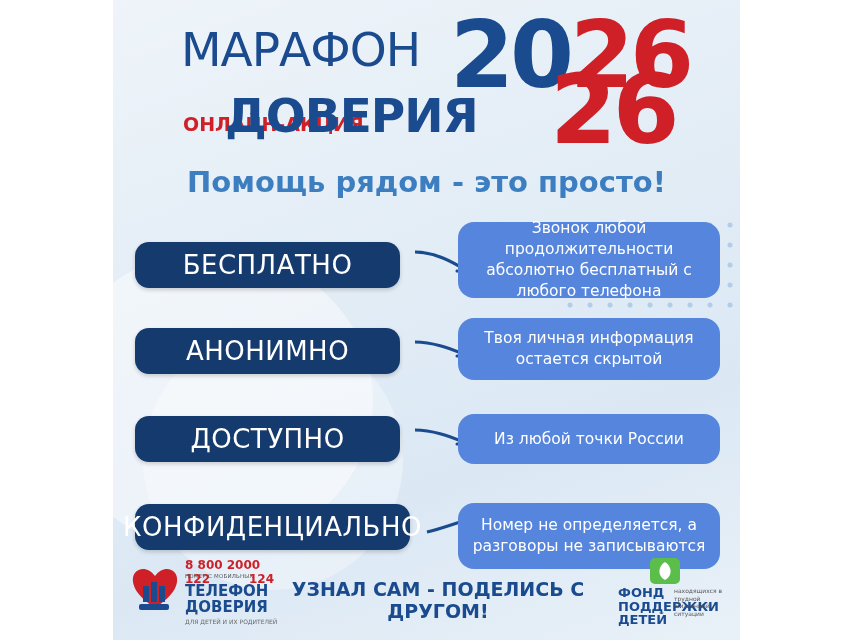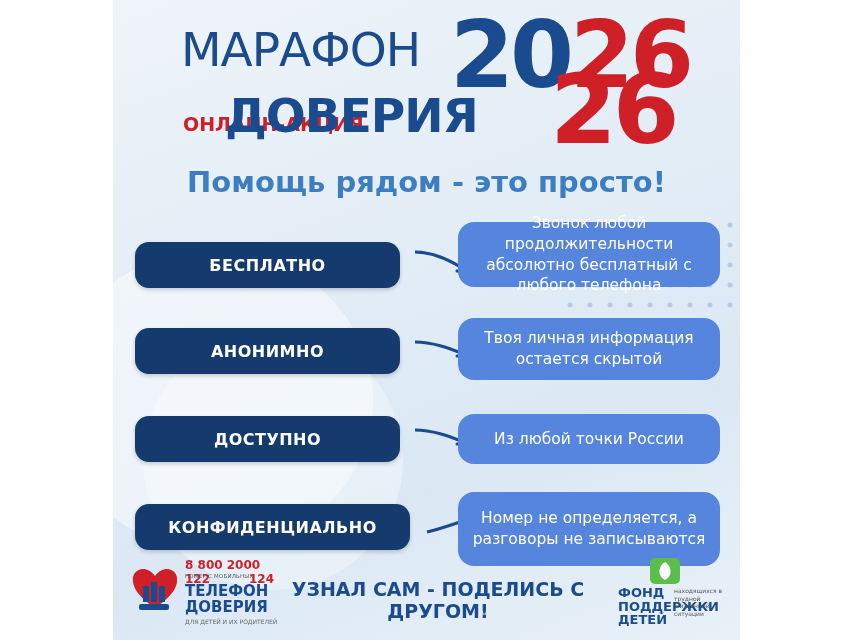--- a/index.html
+++ b/index.html
@@ -143,22 +143,22 @@
   .pill {
     position: absolute;
     left: 22px;
     height: 46px;
     border-radius: 14px;
     background: #153a6e;
     color: #ffffff;
     display: flex;
     align-items: center;
     justify-content: center;
-    font-size: 16px;
-    font-weight: 700;
+    font-size: 26px;
+    font-weight: 400;
     letter-spacing: .5px;
     font-family: "DejaVu Sans", sans-serif;
     box-shadow: 0 2px 4px rgba(0,0,0,.18);
   }
   .pill.w1 { width: 265px; }
   .pill.w2 { width: 265px; }
   .pill.w3 { width: 265px; }
   .pill.w4 { width: 275px; }
   .arrow {
     position: absolute;
@@ -179,33 +179,33 @@
     text-align: center;
     padding: 10px 12px;
     box-sizing: border-box;
     display: flex;
     align-items: center;
     justify-content: center;
     font-family: "DejaVu Sans", sans-serif;
   }
   .r1 .pill { top: 20px; }
   .r1 .arrow { top: 22px; }
-  .r1 .bubble { top: 0px; height: 65px; }
+  .r1 .bubble { top: 0px; height: 76px; }
 
   .r2 .pill { top: 16px; }
   .r2 .arrow { top: 18px; }
   .r2 .bubble { top: 6px; height: 62px; }
 
   .r3 .pill { top: 14px; }
   .r3 .arrow { top: 16px; }
   .r3 .bubble { top: 12px; height: 50px; }
 
   .r4 .pill { top: 12px; }
   .r4 .arrow { top: 14px; }
-  .r4 .bubble { top: 0px; height: 74px; }
+  .r4 .bubble { top: 11px; height: 66px; }
 
   
   .footer {
     position: absolute;
     left: 0;
     bottom: 8px;
     width: 627px;
     height: 78px;
   }
   .tel-logo {

